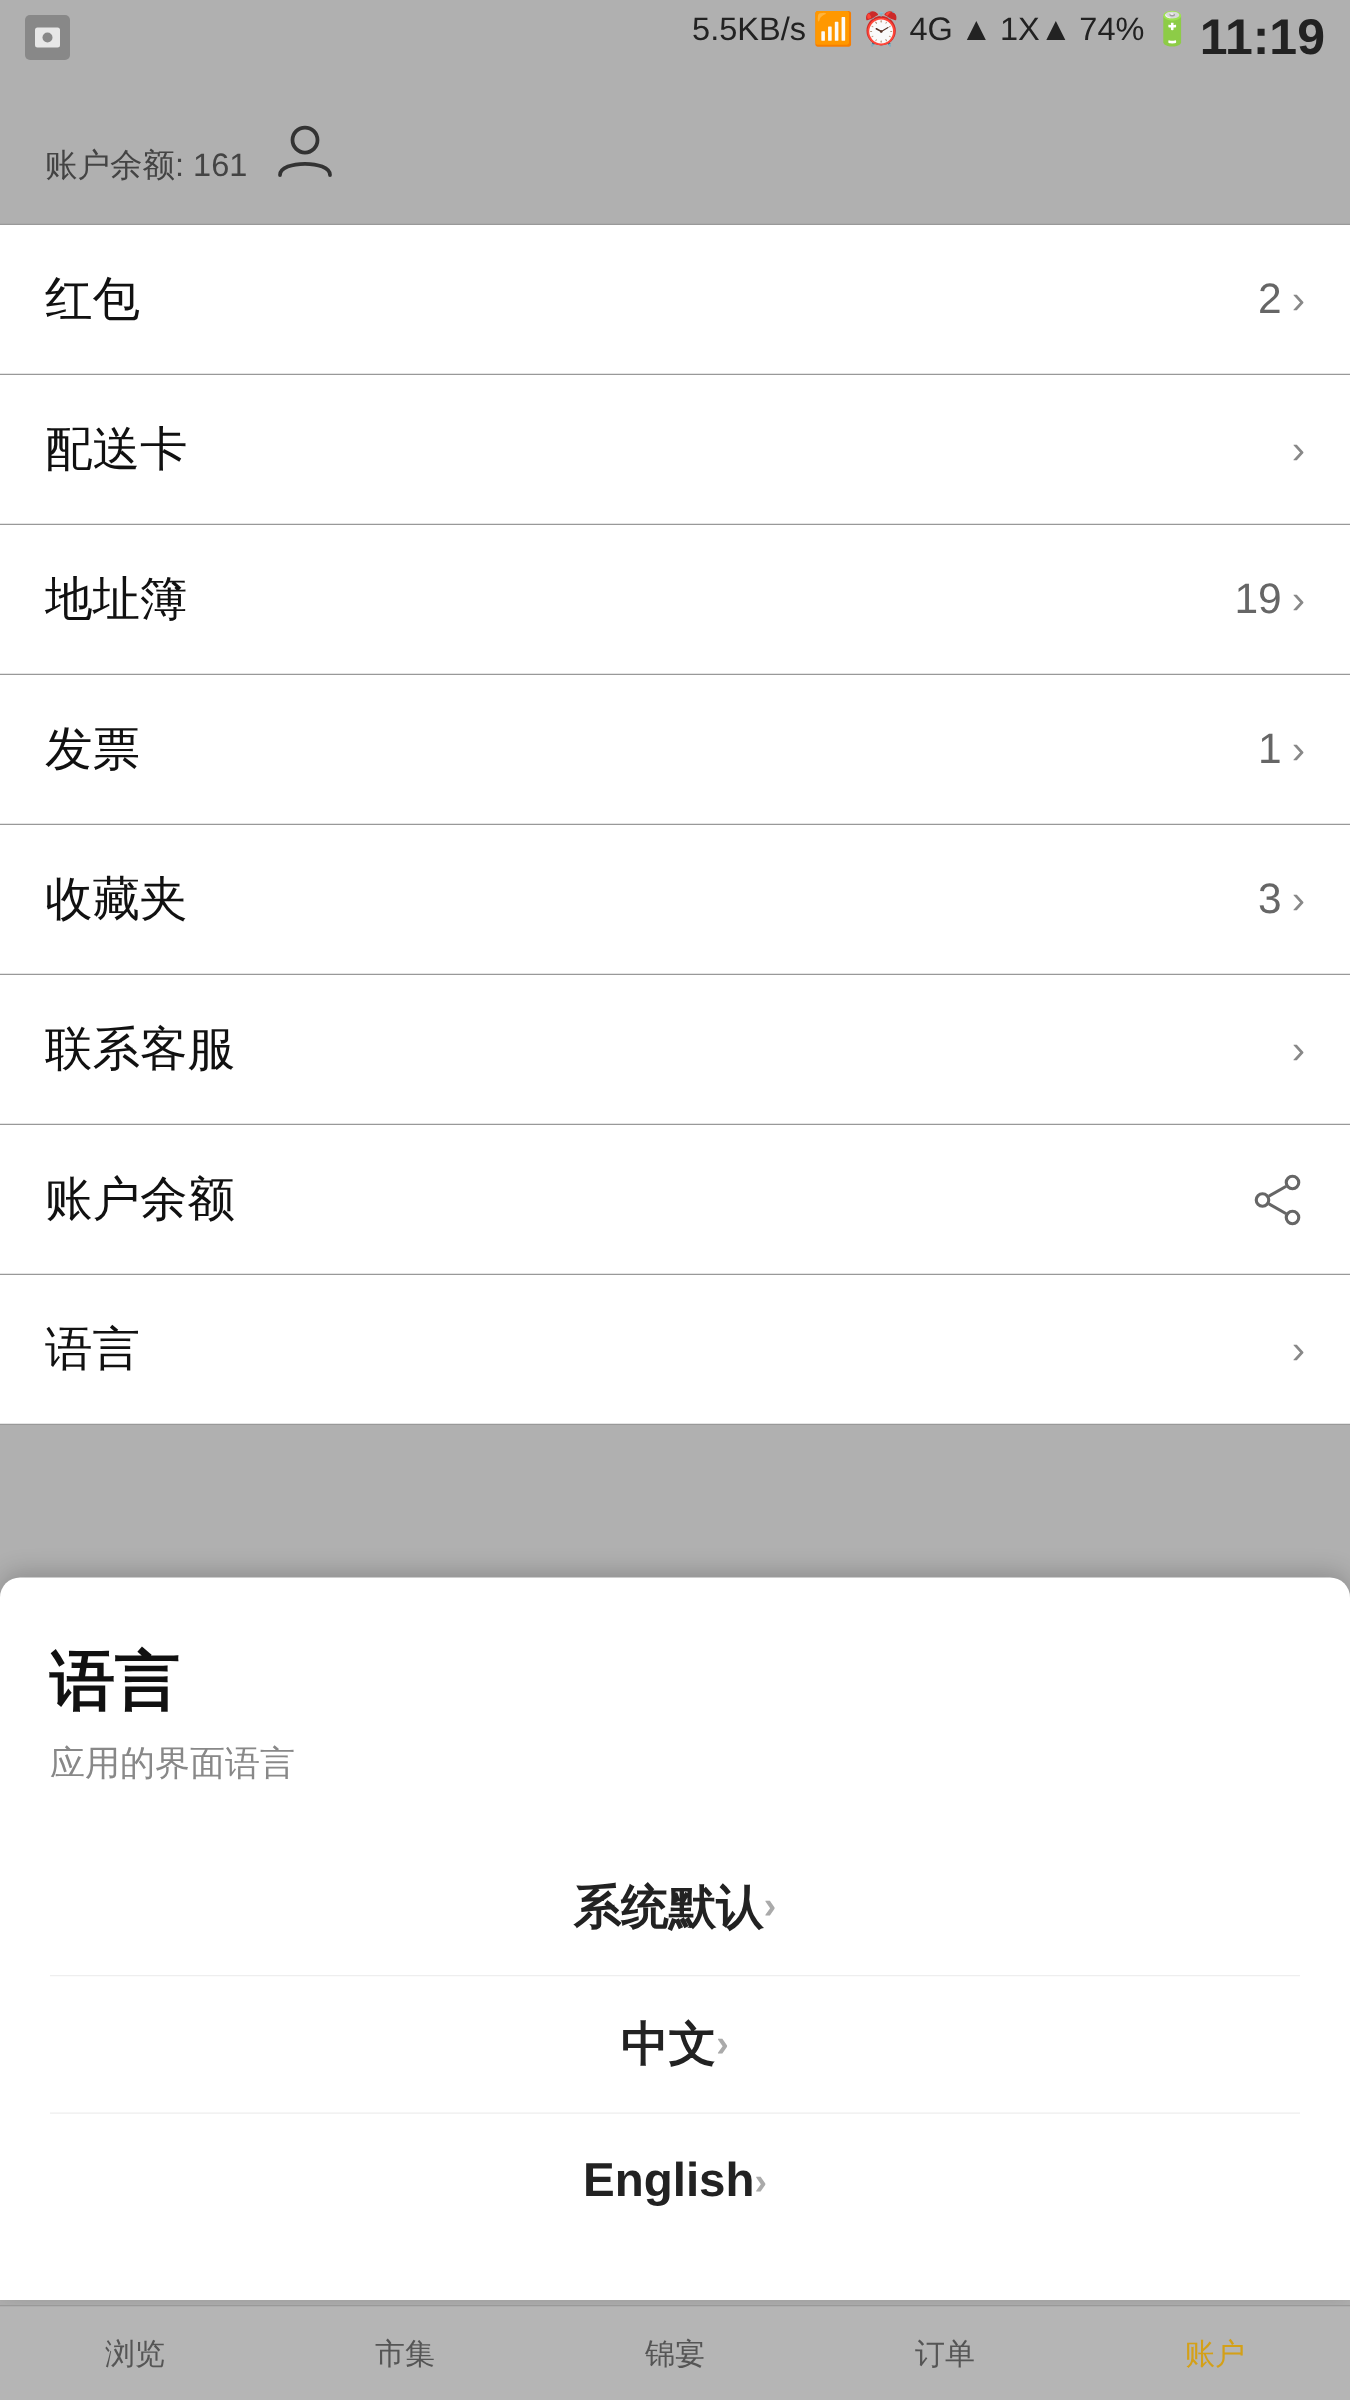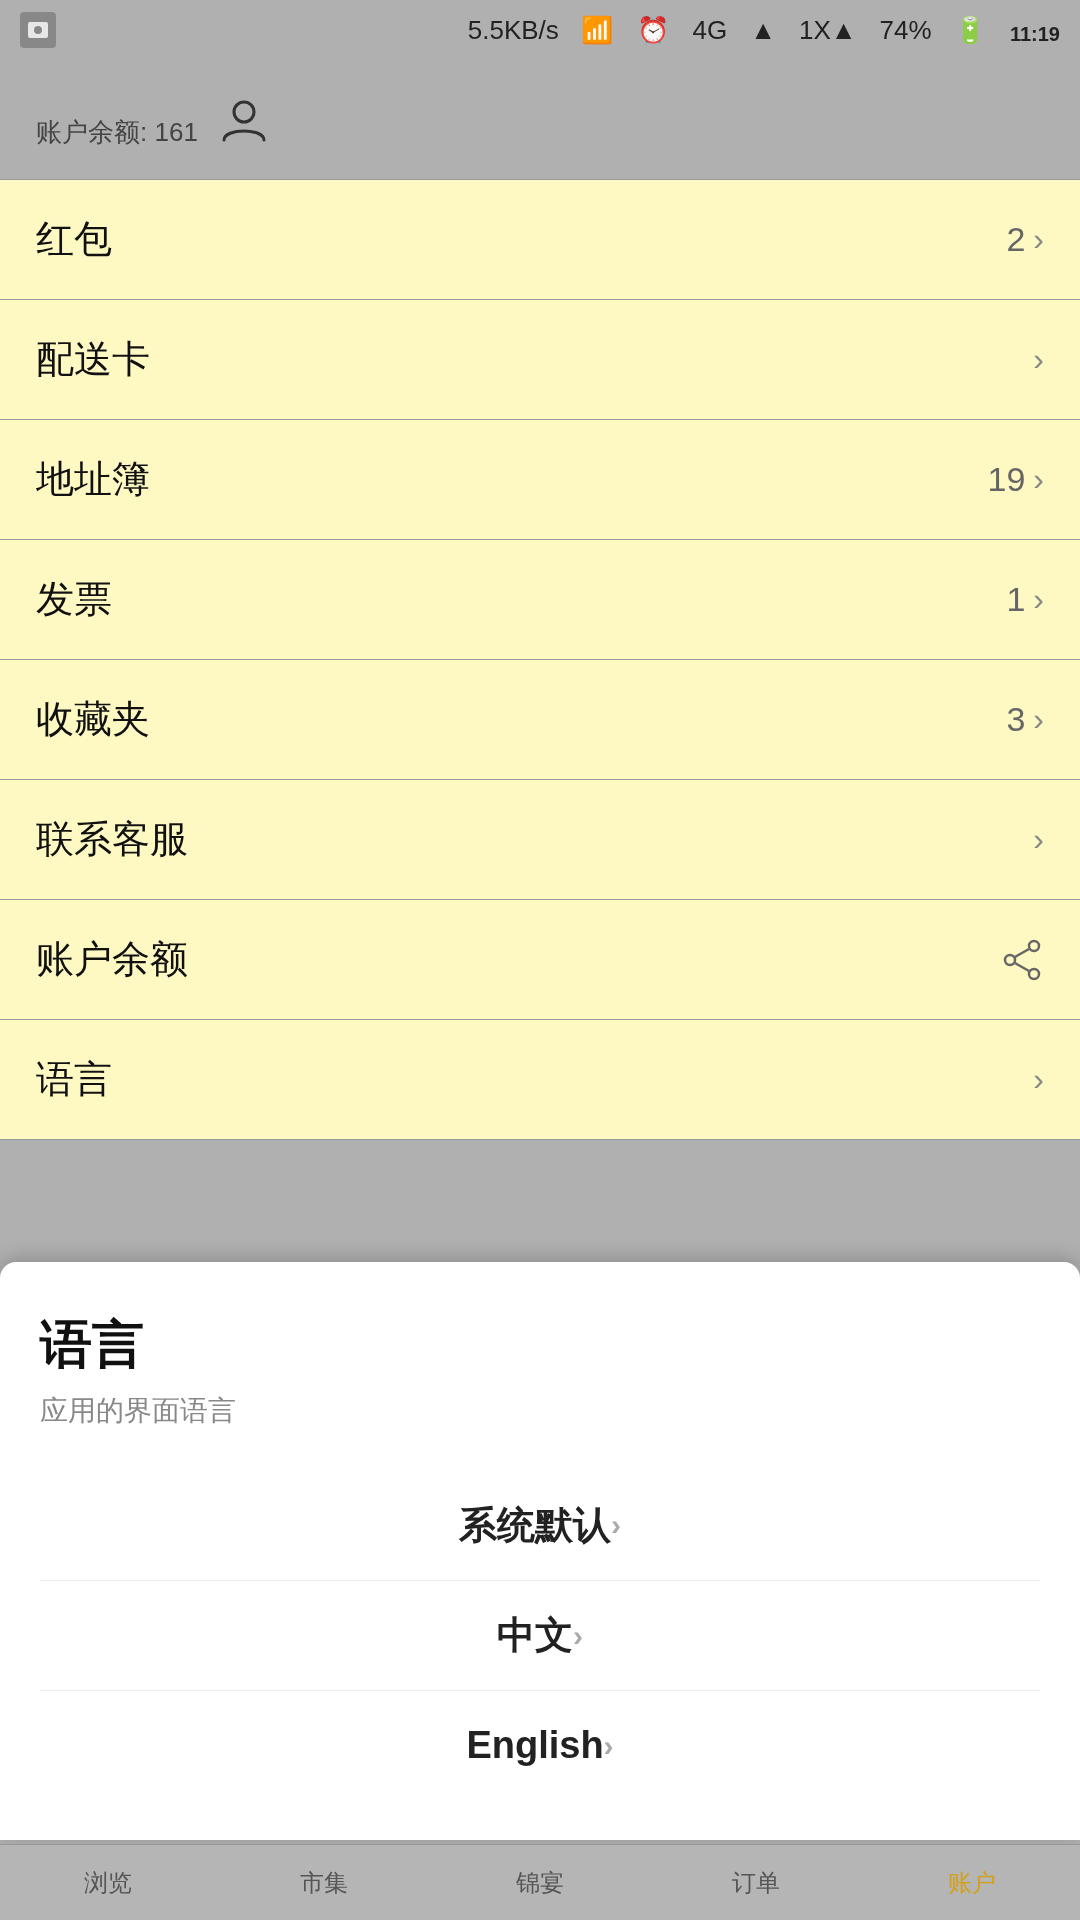--- a/index.html
+++ b/index.html
@@ -36,29 +36,29 @@
       height: 36px;
       background: #888;
       border-radius: 4px;
       display: flex;
       align-items: center;
       justify-content: center;
     }
 
     .status-bar-right {
       display: flex;
-      align-items: flex-end;
-      gap: 23px;
+      align-items: flex-start;
+      gap: 6px;
       font-size: 26px;
       color: #222;
       font-weight: 500;
     }
 
     .status-bar-right .time {
-      font-size: 20px;
+      font-size: 40px;
       font-weight: 600;
     }
 
     
     .header {
       width: 100%;
       height: 120px;
       background-color: #b0b0b0;
       display: flex;
       align-items: center;
@@ -88,21 +88,21 @@
       width: 60px;
       height: 60px;
       display: flex;
       align-items: center;
       justify-content: center;
     }
 
     
     .menu-list {
       width: 100%;
-      background-color: #fef9c3;
+      background-color: #ffffff;
     }
 
     .menu-item {
       width: 100%;
       height: 120px;
       display: flex;
       align-items: center;
       justify-content: space-between;
       padding: 0 36px;
       border-bottom: 1px solid #999;

